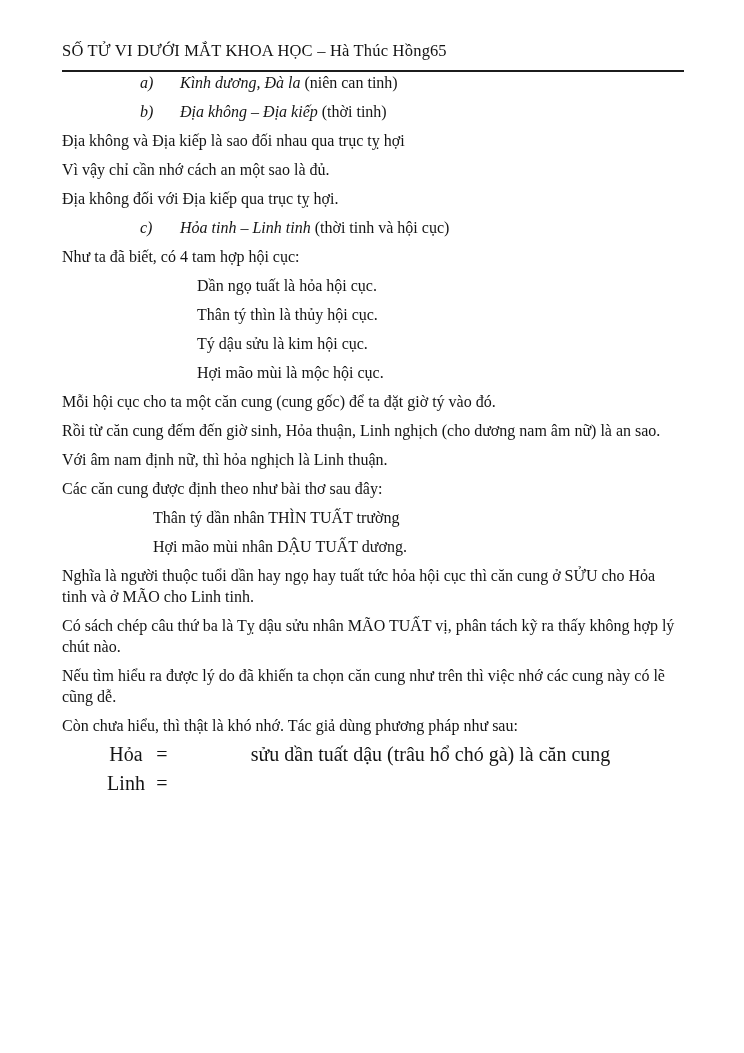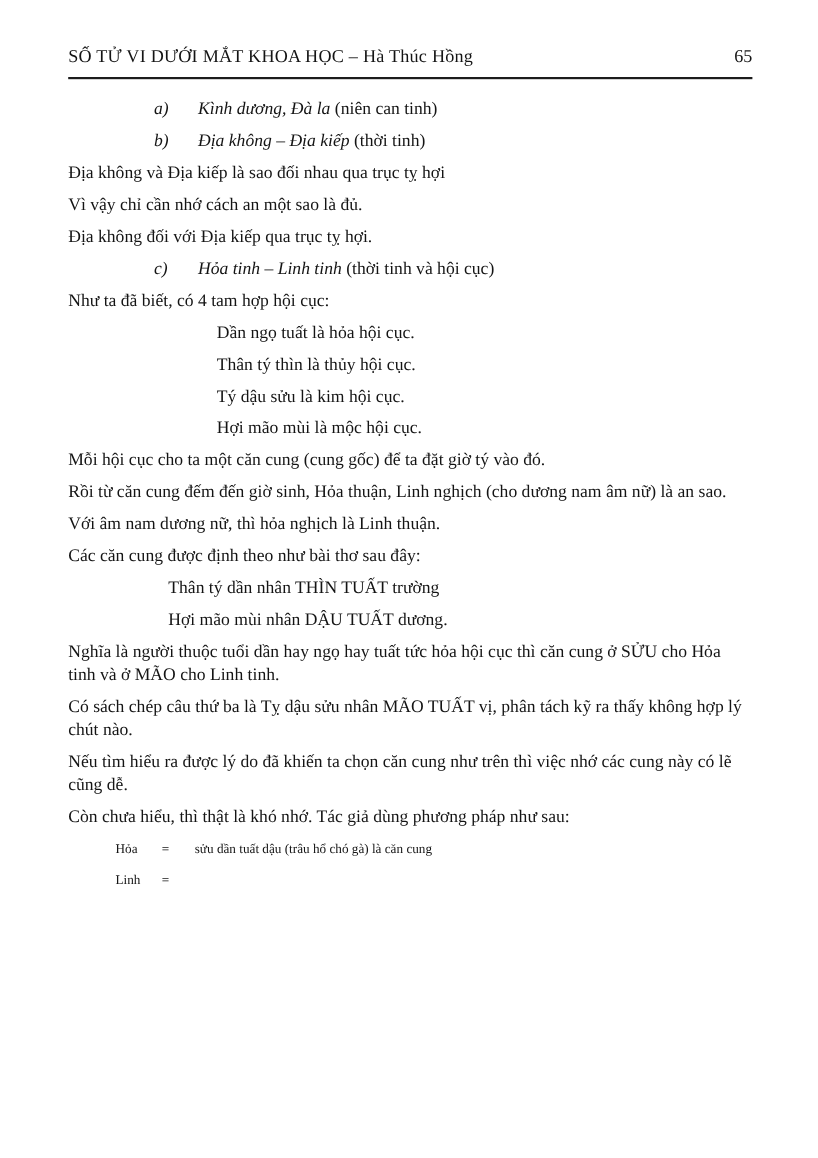--- a/index.html
+++ b/index.html
@@ -10,52 +10,52 @@
     margin: 0 auto;
     background: #ffffff;
     color: #141414;
     font-family: "Liberation Serif", "DejaVu Serif", serif;
     box-sizing: border-box;
     padding: 40px 60px 0 62px;
     overflow: hidden;
   }
   .page-header {
     display: flex;
-    justify-content: space-between;
     align-items: baseline;
     font-size: 16.5px;
     line-height: 21px;
     padding-bottom: 9px;
     border-bottom: 2px solid #1c1c1c;
   }
   .page-header .title { letter-spacing: 0.2px; }
-  .content { margin-top: 17px; }
+  .content { }
   .content p {
     margin: 0 0 8px 0;
     font-size: 16px;
     line-height: 21px;
   }
   .heading {
     font-style: italic;
     padding-left: 78px;
   }
   .heading .h-label {
     display: inline-block;
     width: 40px;
   }
   .heading .h-note { font-style: normal; }
   .cuc-line { padding-left: 135px; }
   .poem-line { padding-left: 91px; }
   .inline-italic { font-style: italic; }
   .def-row {
     display: flex;
     margin: 0 0 8px 0;
-    font-size: 12px;
+    font-size: 20px;
     line-height: 21px;
     padding-left: 43px;
+    text-align: center;
   }
   .def-term { width: 42px; flex: none; }
   .def-eq { width: 30px; flex: none; }
   .def-text { flex: 1; }
 </style>
 </head>
 <body>
 
 <div class="page">
 
@@ -79,21 +79,21 @@
 
     <p>Như ta đã biết, có 4 tam hợp hội cục:</p>
 
     <p class="cuc-line">Dần ngọ tuất là hỏa hội cục.</p>
     <p class="cuc-line">Thân tý thìn là thủy hội cục.</p>
     <p class="cuc-line">Tý dậu sửu là kim hội cục.</p>
     <p class="cuc-line">Hợi mão mùi là mộc hội cục.</p>
 
     <p>Mỗi hội cục cho ta một căn cung (cung gốc) để ta đặt giờ tý vào đó.</p>
     <p>Rồi từ căn cung đếm đến giờ sinh, Hỏa thuận, Linh nghịch (cho dương nam âm nữ) là an sao.</p>
-    <p>Với âm nam dương nữ, thì hỏa nghịch là Linh thuận.</p>
+    <p>Với âm nam định nữ, thì hỏa nghịch là Linh thuận.</p>
     <p>Các căn cung được định theo như bài thơ sau đây:</p>
 
     <p class="poem-line">Thân tý dần nhân THÌN TUẤT trường</p>
     <p class="poem-line">Hợi mão mùi nhân DẬU TUẤT dương.</p>
 
     <p>Nghĩa là người thuộc tuổi dần hay ngọ hay tuất tức hỏa hội cục thì căn cung ở SỬU cho Hỏa tinh và ở MÃO cho Linh tinh.</p>
     <p>Có sách chép câu thứ ba là Tỵ dậu sửu nhân MÃO TUẤT vị, phân tách kỹ ra thấy không hợp lý chút nào.</p>
     <p>Nếu tìm hiểu ra được lý do đã khiến ta chọn căn cung như trên thì việc nhớ các cung này có lẽ cũng dễ.</p>
     <p>Còn chưa hiểu, thì thật là khó nhớ. Tác giả dùng phương pháp như sau:</p>
 

